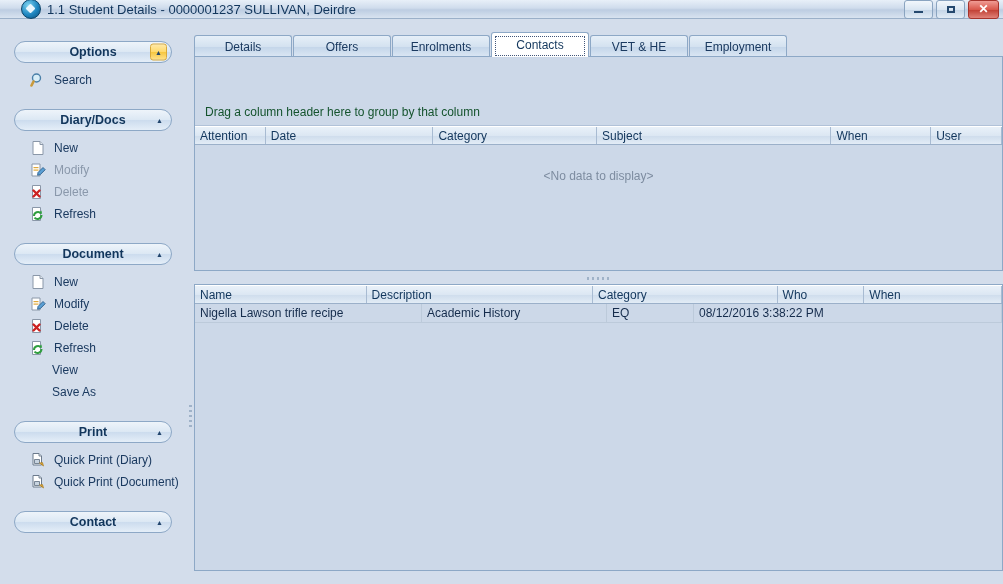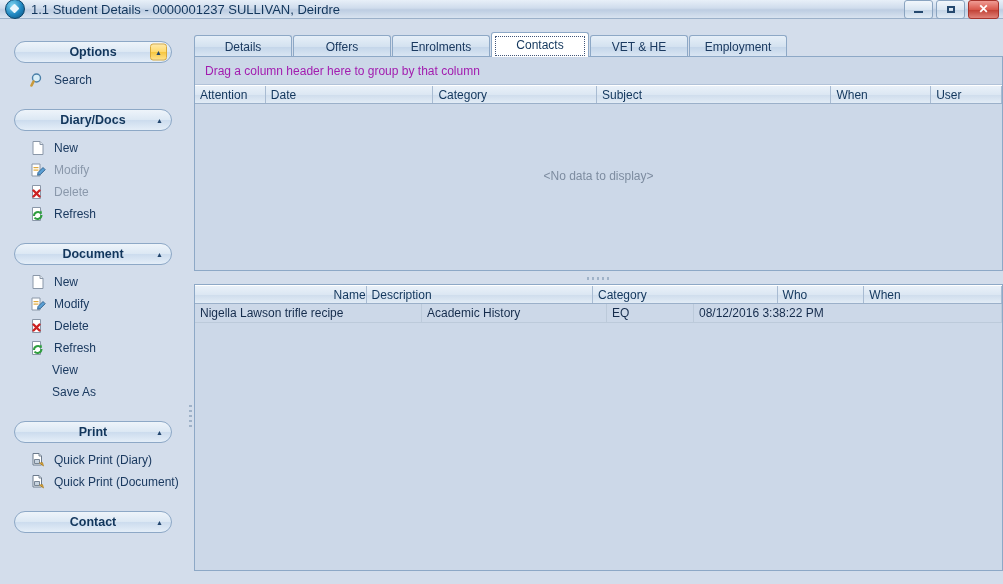--- a/index.html
+++ b/index.html
@@ -21,20 +21,21 @@
   .titlebar {
     position: absolute;
     left: 0; top: 0;
     width: 1003px;
     height: 19px;
     background: linear-gradient(to bottom, #e8f0f8 0%, #cfdcec 45%, #bdcde2 55%, #d8e3f0 100%);
     border-bottom: 1px solid #9bb0c9;
     display: flex;
     align-items: center;
     box-sizing: border-box;
+    padding-left: 16px;
   }
   .app-icon {
     width: 18px; height: 18px;
     margin-left: 5px; margin-right: 6px;
     border-radius: 50%;
     background: radial-gradient(circle at 35% 30%, #7fd4f0 0%, #1f86c0 55%, #0d4f7a 100%);
     border: 1px solid #0b4368;
     position: relative;
     flex: none;
   }
@@ -247,22 +248,23 @@
     height: 215px;
   }
   .group-bar {
     height: 28px;
     background: #ccd8e8;
     border-bottom: 1px solid #b1c2d8;
     display: flex;
     align-items: center;
     padding-left: 10px;
     font-size: 12px;
-    color: #a21caf;
-    box-sizing: border-box;
+    color: #14532d;
+    box-sizing: border-box;
+    margin-top: 41px;
   }
   .hdr-row {
     display: flex;
     height: 19px;
     background: linear-gradient(to bottom, #e9f1f9 0%, #dce7f3 50%, #cedcec 51%, #e2ecf6 100%);
     border-bottom: 1px solid #9bb0c9;
     border-top: 1px solid #ffffff;
     box-sizing: border-box;
   }
   .hdr-cell {
@@ -558,21 +560,21 @@
       </div>
     <div class="empty-msg">&lt;No data to display&gt;</div>
   </div>
 
   <div class="hsplit">
     <div class="grip"></div>
   </div>
 
   <div class="grid-panel grid-lower">
     <div class="hdr-row" id="documents-header">
-        <div class="hdr-cell" style="width: 172px; justify-content: flex-end;">
+        <div class="hdr-cell" style="width: 172px;">
           <span>Name</span>
         </div>
         <div class="hdr-cell" style="width: 227px;">
           <span>Description</span>
         </div>
         <div class="hdr-cell" style="width: 185px;">
           <span>Category</span>
         </div>
         <div class="hdr-cell" style="width: 87px; align-items: center;">
           <span>Who</span>

